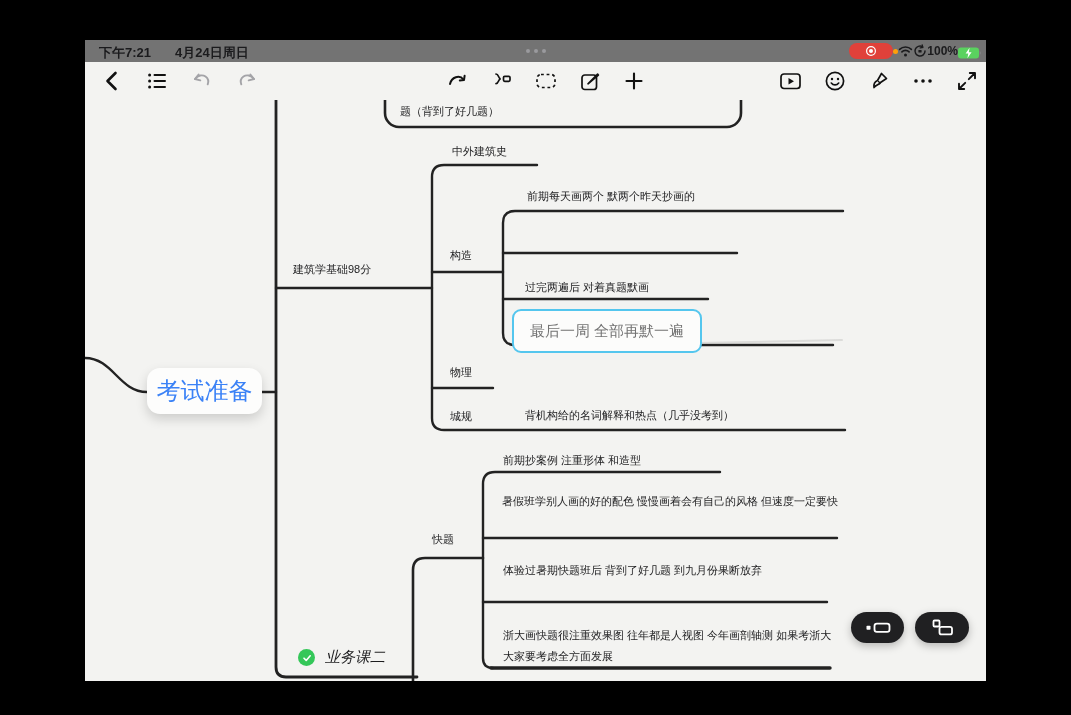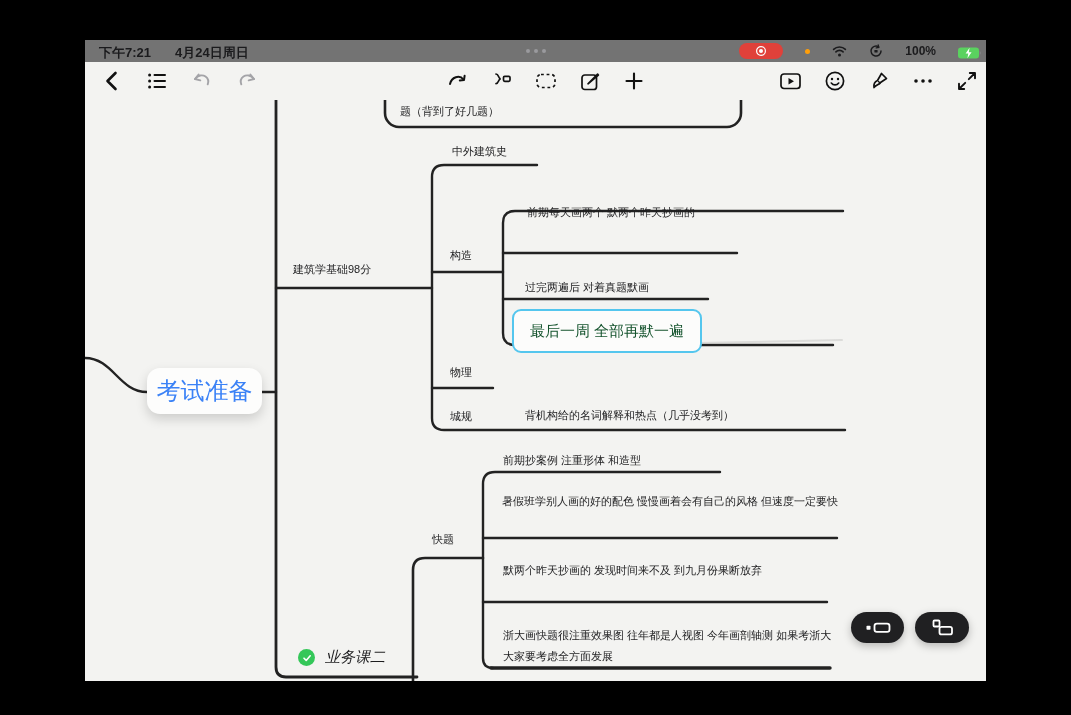--- a/index.html
+++ b/index.html
@@ -5,21 +5,21 @@
   html,body{margin:0;padding:0;background:#000;}
   .screen{position:relative;width:1071px;height:715px;background:#000;overflow:hidden;
           font-family:"Liberation Sans",sans-serif;-webkit-font-smoothing:antialiased;}
   .content{position:absolute;left:85px;top:40px;width:901px;height:641px;background:#f3f3f1;overflow:hidden;}
 
   
   .statusbar{position:absolute;left:0;top:0;width:100%;height:22px;z-index:5;background:#737373;text-decoration:underline;}
   .sb-left{position:absolute;left:14px;top:4px;display:flex;gap:24px;font-size:13px;font-weight:700;color:#1b1b1d;}
   .sb-dots{position:absolute;left:50%;top:9px;transform:translateX(-50%);display:flex;gap:4px;}
   .sb-dots i{width:4px;height:4px;border-radius:50%;background:#9a9a9e;}
-  .sb-right{position:absolute;right:4px;top:2px;height:18px;display:flex;align-items:center;gap:22px;}
+  .sb-right{position:absolute;right:4px;top:2px;height:18px;display:flex;align-items:center;gap:0;}
   .rec-pill{width:44px;height:16px;border-radius:9px;background:#e0413a;display:flex;align-items:center;justify-content:center;}
   .mic-dot{width:5px;height:5px;border-radius:50%;background:#ff9f0a;}
   .sb-pct{font-size:12px;font-weight:700;color:#1b1b1d;}
   .batt{position:relative;width:24px;height:12px;}
 
   
   .toolbar{position:absolute;left:0;top:22px;width:100%;height:38px;z-index:5;background:#f3f3f1;}
   .tb-group{position:absolute;top:0;height:38px;display:flex;align-items:center;}
   .tb-left{left:14px;gap:20px;}
   .tb-center{left:360px;gap:19px;}
@@ -30,21 +30,21 @@
   
   .canvas{position:absolute;left:0;top:0;width:901px;height:641px;}
   .map-lines{position:absolute;left:0;top:0;z-index:1;}
   .mnode{position:absolute;z-index:2;font-size:11px;line-height:20px;color:#1d1d1f;white-space:nowrap;}
   .wrapnode{white-space:normal;line-height:21px;}
   .rootnode{position:absolute;left:62px;top:328px;width:115px;height:46px;z-index:2;
             background:#fdfdfc;border-radius:13px;display:flex;align-items:center;justify-content:center;
             font-size:24px;color:#3b82f6;box-shadow:0 5px 12px rgba(0,0,0,0.16);}
   .selbox{position:absolute;left:427px;top:269px;width:186px;height:40px;z-index:2;
           background:#fcfcfb;border:2.4px solid #54c6ee;border-radius:9px;
-          display:flex;align-items:center;justify-content:center;font-size:15px;color:#14532d;white-space:nowrap;}
+          display:flex;align-items:center;justify-content:center;font-size:15px;color:#737373;white-space:nowrap;}
   .yewu-row{position:absolute;left:213px;top:608px;z-index:2;display:flex;align-items:center;gap:10px;font-style:italic;}
   .check{width:17px;height:17px;border-radius:50%;background:#34c759;display:flex;align-items:center;justify-content:center;}
   .yewu-label{font-size:15px;color:#1d1d1f;}
 
   
   .fab{position:absolute;height:31px;background:#202022;border-radius:16px;z-index:4;
        display:flex;align-items:center;justify-content:center;box-shadow:0 3px 8px rgba(0,0,0,0.25);}
   .fab1{left:766px;top:572px;width:53px;}
   .fab2{left:830px;top:572px;width:54px;}
 </style>
@@ -227,34 +227,34 @@
       </svg>
 
       <div class="mnode" style="left:315px;top:61px;">题（背到了好几题）</div>
 
       <div class="rootnode">考试准备</div>
 
       <div class="mnode" style="left:208px;top:219px;">建筑学基础98分</div>
       <div class="mnode" style="left:367px;top:101px;">中外建筑史</div>
       <div class="mnode" style="left:365px;top:205px;">构造</div>
 
-      <div class="mnode" style="left:442px;top:162px;">前期每天画两个 默两个昨天抄画的</div>
+      <div class="mnode" style="left:442px;top:146px;">前期每天画两个 默两个昨天抄画的</div>
       <div class="mnode" style="left:440px;top:237px;">过完两遍后 对着真题默画</div>
       <div class="selbox">
         <span>最后一周 全部再默一遍</span>
       </div>
 
       <div class="mnode" style="left:365px;top:322px;">物理</div>
       <div class="mnode" style="left:365px;top:366px;">城规</div>
       <div class="mnode" style="left:440px;top:365px;">背机构给的名词解释和热点（几乎没考到）</div>
 
       <div class="mnode" style="left:347px;top:489px;">快题</div>
       <div class="mnode" style="left:418px;top:410px;">前期抄案例 注重形体 和造型</div>
       <div class="mnode wrapnode" style="left:417px;top:451px;width:338px;">暑假班学别人画的好的配色 慢慢画着会有自己的风格 但速度一定要快</div>
-      <div class="mnode wrapnode" style="left:418px;top:520px;width:338px;">默两个昨天抄画的 发现时间来不及 到九月份果断放弃</div>
+      <div class="mnode wrapnode" style="left:418px;top:520px;width:338px;">体验过暑期快题班后 背到了好几题 到九月份果断放弃</div>
       <div class="mnode wrapnode" style="left:418px;top:585px;width:338px;">浙大画快题很注重效果图 往年都是人视图 今年画剖轴测 如果考浙大大家要考虑全方面发展</div>
 
       <div class="yewu-row">
         <span class="check">
           <svg width="10" height="10" viewBox="0 0 10 10">
               <path d="M2 5.2 L4.2 7.4 L8.2 2.8" fill="none" stroke="#fff" stroke-width="1.6" stroke-linecap="round" stroke-linejoin="round"></path>
             </svg>
         </span>
         <span class="yewu-label">业务课二</span>
       </div>

